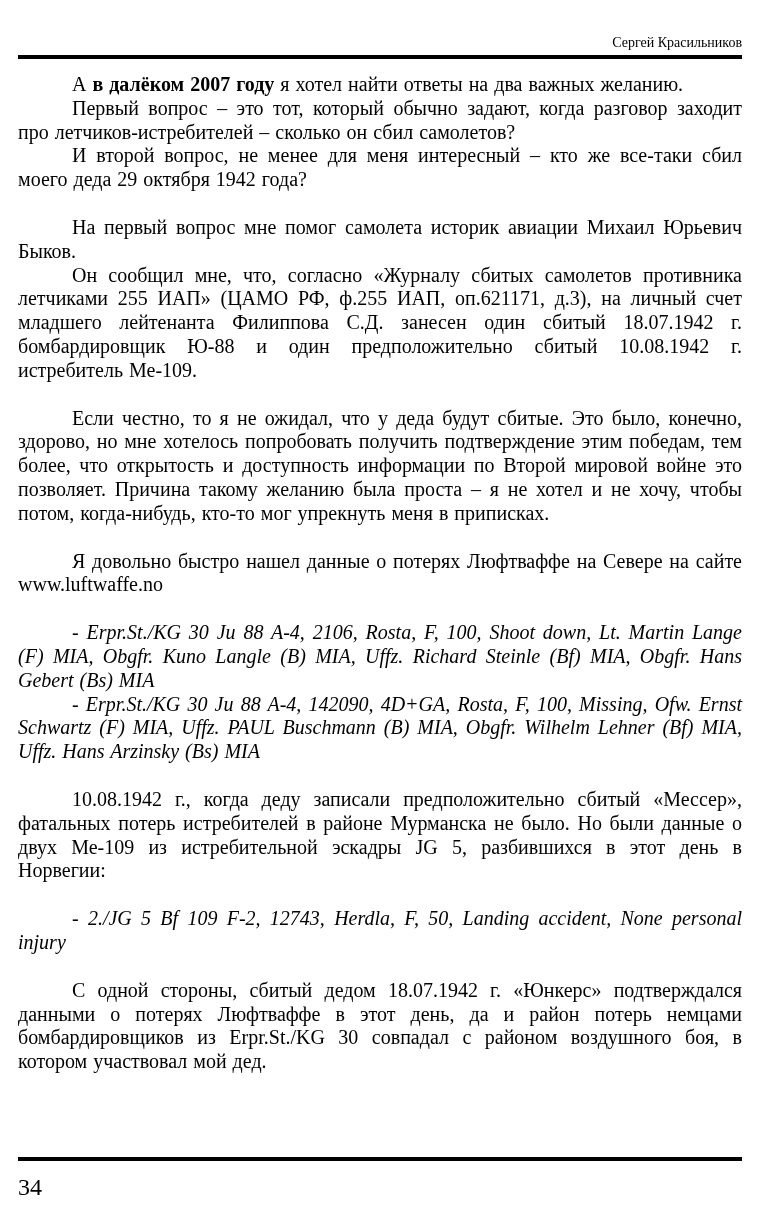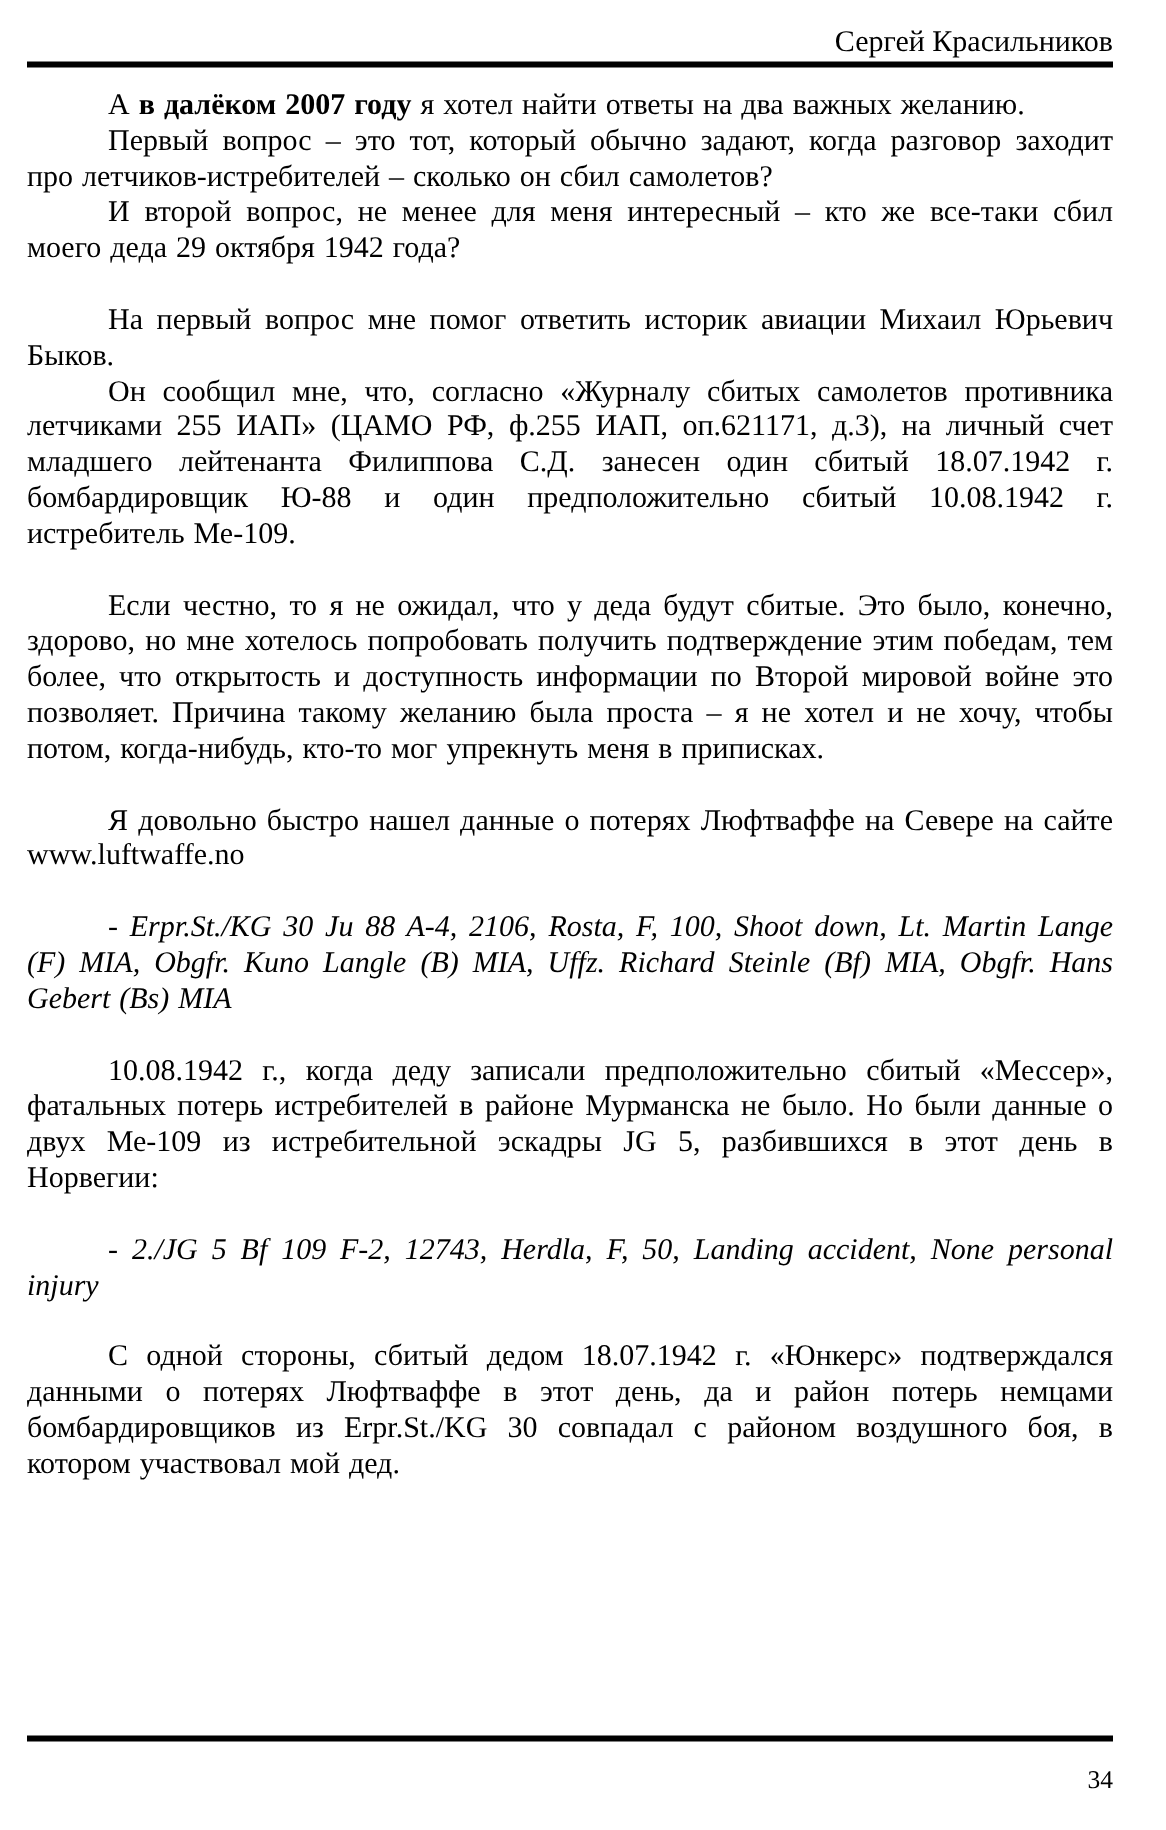--- a/index.html
+++ b/index.html
@@ -14,23 +14,23 @@
     background: #ffffff;
     color: #000000;
     font-family: "Liberation Serif", "DejaVu Serif", serif;
     overflow: hidden;
   }
   .margins {
     margin-left: 18px;
     width: 724px;
   }
   .author-line {
-    padding-top: 18px;
+    padding-top: 32px;
     text-align: right;
-    font-size: 20px;
+    font-size: 14px;
     line-height: 21px;
   }
   .rule {
     height: 4px;
     background: #000000;
     margin-top: 2px;
   }
   .content {
     margin-top: 14px;
     font-size: 20px;
@@ -49,43 +49,43 @@
     font-style: italic;
   }
   .footer {
     position: absolute;
     left: 18px;
     width: 724px;
     top: 1157px;
   }
   .pagenum {
     margin-top: 14px;
-    font-size: 17px;
+    font-size: 24px;
     line-height: 24px;
-    text-align: right;
   }
   b { font-weight: bold; }
 </style>
 </head>
 <body>
 
 <div class="page">
   <div class="margins">
     <div class="author-line">Сергей Красильников</div>
     <div class="rule"></div>
 
     <div class="content">
       <p class="para"><span>А </span><b>в далёком 2007 году</b><span> я хотел найти ответы на два важных желанию.</span></p>
       <p class="para">Первый вопрос – это тот, который обычно задают, когда разговор заходит про летчиков-истребителей – сколько он сбил самолетов?</p>
       <p class="para">И второй вопрос, не менее для меня интересный – кто же все-таки сбил моего деда 29 октября 1942 года?</p>
-      <p class="para gap">На первый вопрос мне помог ответить историк авиации Михаил Юрьевич Быков.</p>
+      <p class="para gap">На первый вопрос мне помог самолета историк авиации Михаил Юрьевич Быков.</p>
       <p class="para">Он сообщил мне, что, согласно «Журналу сбитых самолетов противника летчиками 255 ИАП» (ЦАМО РФ, ф.255 ИАП, оп.621171, д.3), на личный счет младшего лейтенанта Филиппова С.Д. занесен один сбитый 18.07.1942 г. бомбардировщик Ю-88 и один предположительно сбитый 10.08.1942 г. истребитель Ме-109.</p>
       <p class="para gap">Если честно, то я не ожидал, что у деда будут сбитые. Это было, конечно, здорово, но мне хотелось попробовать получить подтверждение этим победам, тем более, что открытость и доступность информации по Второй мировой войне это позволяет. Причина такому желанию была проста – я не хотел и не хочу, чтобы потом, когда-нибудь, кто-то мог упрекнуть меня в приписках.</p>
       <p class="para gap">Я довольно быстро нашел данные о потерях Люфтваффе на Севере на сайте www.luftwaffe.no</p>
       <p class="para gap it">- Erpr.St./KG 30 Ju 88 A-4, 2106, Rosta, F, 100, Shoot down, Lt. Martin Lange (F) MIA, Obgfr. Kuno Langle (B) MIA, Uffz. Richard Steinle (Bf) MIA, Obgfr. Hans Gebert (Bs) MIA</p>
+      <p class="para it">- Erpr.St./KG 30 Ju 88 A-4, 142090, 4D+GA, Rosta, F, 100, Missing, Ofw. Ernst Schwartz (F) MIA, Uffz. PAUL Buschmann (B) MIA, Obgfr. Wilhelm Lehner (Bf) MIA, Uffz. Hans Arzinsky (Bs) MIA</p>
       <p class="para gap">10.08.1942 г., когда деду записали предположительно сбитый «Мессер», фатальных потерь истребителей в районе Мурманска не было. Но были данные о двух Ме-109 из истребительной эскадры JG 5, разбившихся в этот день в Норвегии:</p>
       <p class="para gap it">- 2./JG 5 Bf 109 F-2, 12743, Herdla, F, 50, Landing accident, None personal injury</p>
       <p class="para gap">С одной стороны, сбитый дедом 18.07.1942 г. «Юнкерс» подтверждался данными о потерях Люфтваффе в этот день, да и район потерь немцами бомбардировщиков из Erpr.St./KG 30 совпадал с районом воздушного боя, в котором участвовал мой дед.</p>
 
     </div>
   </div>
 
   <div class="footer">
     <div class="rule" style="margin-top:0;"></div>
     <div class="pagenum">34</div>

